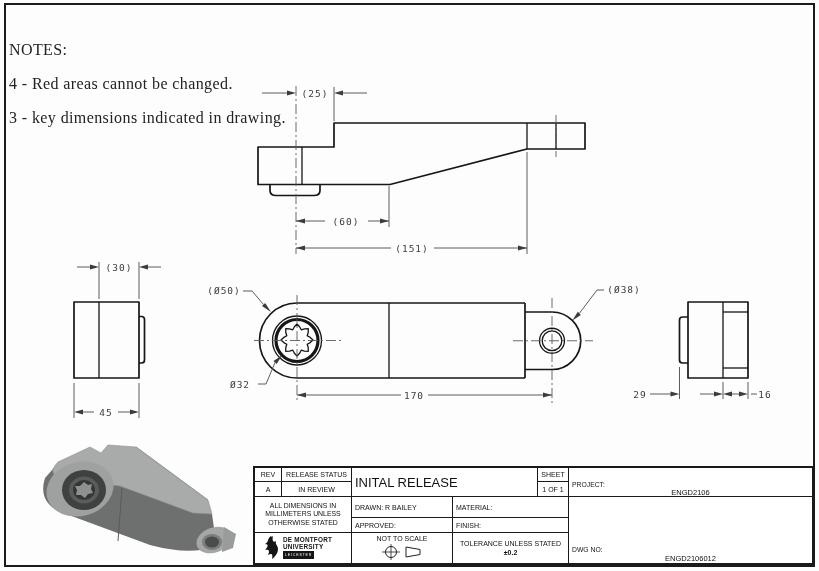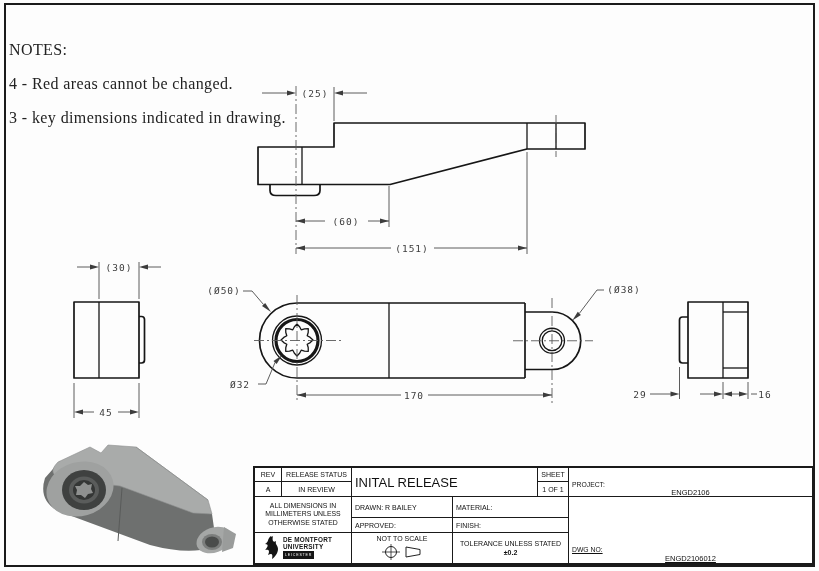--- a/index.html
+++ b/index.html
@@ -227,18 +227,18 @@
         <circle cx="11" cy="9" r="5.5" fill="none" stroke="#222" stroke-width="1"></circle>
         <line x1="2" y1="9" x2="20" y2="9" stroke="#222" stroke-width=".8"></line>
         <line x1="11" y1="1" x2="11" y2="17" stroke="#222" stroke-width=".8"></line>
         <path d="M26,4 L40,6.5 L40,11.5 L26,14 Z" fill="none" stroke="#222" stroke-width="1"></path>
       </svg>
     </div>
     <div class="cell lastrow tolcell" style="grid-area:5/4/6/6;">
       <div>TOLERANCE UNLESS STATED</div>
       <div style="font-weight:bold;">±0.2</div>
     </div>
-    <div class="cell lbl lastcol lastrow" style="grid-area:5/6;text-decoration:underline;">
+    <div class="cell lbl lastcol lastrow" style="grid-area:5/6;">
       <div class="tag">DWG NO:</div>
       <div class="val">ENGD2106012</div>
     </div>
   </div>
 </div>
 
 </body></html>

